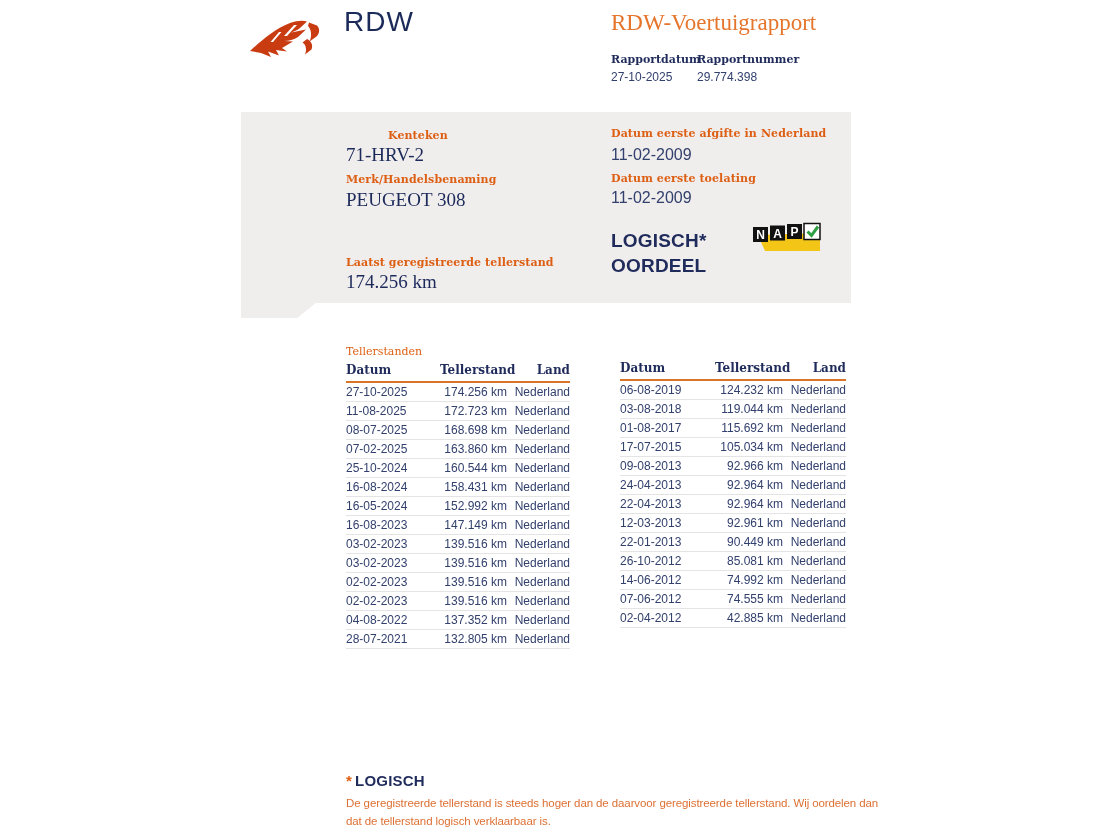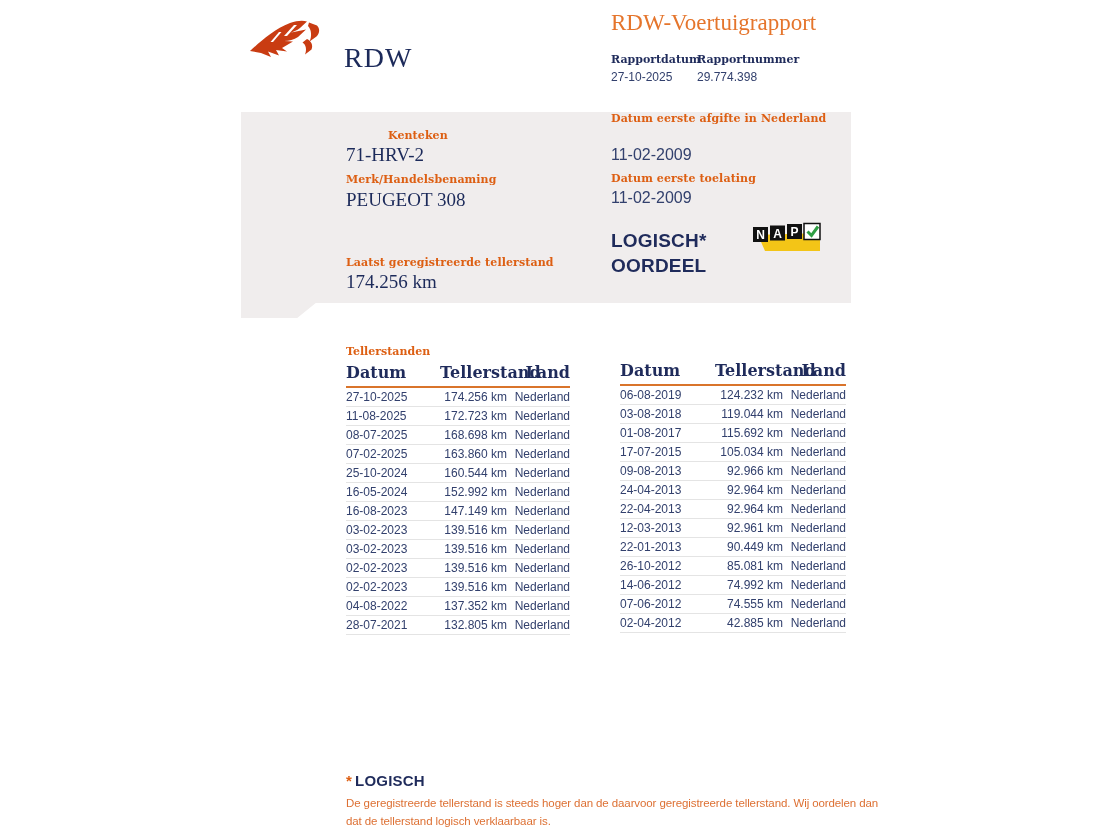--- a/index.html
+++ b/index.html
@@ -8,23 +8,22 @@
     width: 1118px; height: 839px; position: relative; overflow: hidden;
     font-family: "Liberation Sans", sans-serif;
     -webkit-font-smoothing: antialiased;
   }
   .abs { position: absolute; }
 
   
   .logo-icon { left: 248px; top: 18px; width: 78px; height: 50px; }
   .logo-text {
     left: 344px; top: 6px;
-    font-family: Liberation Serif, serif; font-size: 28px; letter-spacing: 1px;
+    font-family: Liberation Sans, sans-serif; font-size: 28px; letter-spacing: 1px;
     color: #1c2a5a;
-    margin-top: 36px;
   }
   .report-title {
     left: 611px; top: 10px;
     font-family: "Liberation Serif", serif; font-size: 23px;
     color: #e5752c;
   }
   .report-meta { left: 611px; top: 53px; display: flex; }
   .report-meta .col1 { width: 86px; }
   .meta-label {
     font-family: "DejaVu Serif", serif; font-weight: bold; font-size: 11px;
@@ -46,28 +45,28 @@
     font-family: "Liberation Serif", serif; font-size: 19px; color: #1c2a5a;
   }
   .fld-value-sm { font-size: 16px; color: #32406d; }
   .oordeel {
     font-size: 19px; font-weight: bold; color: #1f2b5b;
     line-height: 25px; letter-spacing: .2px;
   }
 
   
   .section-label {
-    font-family: "DejaVu Serif", serif; font-weight: bold; font-size: 11px;
+    font-family: "DejaVu Serif", serif; font-weight: normal; font-size: 11px;
     color: #dd5f13;
   }
   table.meter { border-collapse: collapse; table-layout: fixed; margin-top: 5px; }
   table.meter.left-t  { width: 224px; }
   table.meter.right-t { width: 226px; margin-top: 0; }
   table.meter th {
-    font-family: "DejaVu Serif", serif; font-weight: bold; font-size: 16px;
+    font-family: "DejaVu Serif", serif; font-weight: bold; font-size: 12px;
     color: #1f2b5b; text-align: left; padding: 0 0 4px 0;
     border-bottom: 2px solid #d9742b;
     margin-left: 8px;
   }
   table.meter th.r { text-align: right; }
   table.meter td {
     font-size: 12px; color: #32406d; height: 19px;
     border-bottom: 1px solid #e4e4e4; white-space: nowrap;
   }
   table.meter td.r { text-align: right; }
@@ -118,21 +117,21 @@
 
   <div class="abs fld-label" style="left:346px; top:129px;margin-left:42px;">Kenteken</div>
   <div class="abs fld-value-lg" style="left:346px; top:144px;">71-HRV-2</div>
 
   <div class="abs fld-label" style="left:346px; top:173px;">Merk/Handelsbenaming</div>
   <div class="abs fld-value-lg" style="left:346px; top:189px;">PEUGEOT 308</div>
 
   <div class="abs fld-label" style="left:346px; top:256px;">Laatst geregistreerde tellerstand</div>
   <div class="abs fld-value-lg" style="left:346px; top:271px;">174.256 km</div>
 
-  <div class="abs fld-label" style="left:611px; top:112px;">Datum eerste afgifte in Nederland</div>
+  <div class="abs fld-label" style="left:611px; top:127px;">Datum eerste afgifte in Nederland</div>
   <div class="abs fld-value-sm" style="left:611px; top:146px;">11-02-2009</div>
 
   <div class="abs fld-label" style="left:611px; top:172px;">Datum eerste toelating</div>
   <div class="abs fld-value-sm" style="left:611px; top:189px;">11-02-2009</div>
 
   <div class="abs oordeel" style="left:611px; top:228px;">
     <div>LOGISCH*</div>
     <div>OORDEEL</div>
   </div>
 
@@ -185,20 +184,25 @@
             <td>07-02-2025</td>
             <td class="r">163.860 km</td>
             <td class="r">Nederland</td>
           </tr>
           <tr>
             <td>25-10-2024</td>
             <td class="r">160.544 km</td>
             <td class="r">Nederland</td>
           </tr>
           <tr>
+            <td>16-08-2024</td>
+            <td class="r">158.431 km</td>
+            <td class="r">Nederland</td>
+          </tr>
+          <tr>
             <td>16-05-2024</td>
             <td class="r">152.992 km</td>
             <td class="r">Nederland</td>
           </tr>
           <tr>
             <td>16-08-2023</td>
             <td class="r">147.149 km</td>
             <td class="r">Nederland</td>
           </tr>
           <tr>

